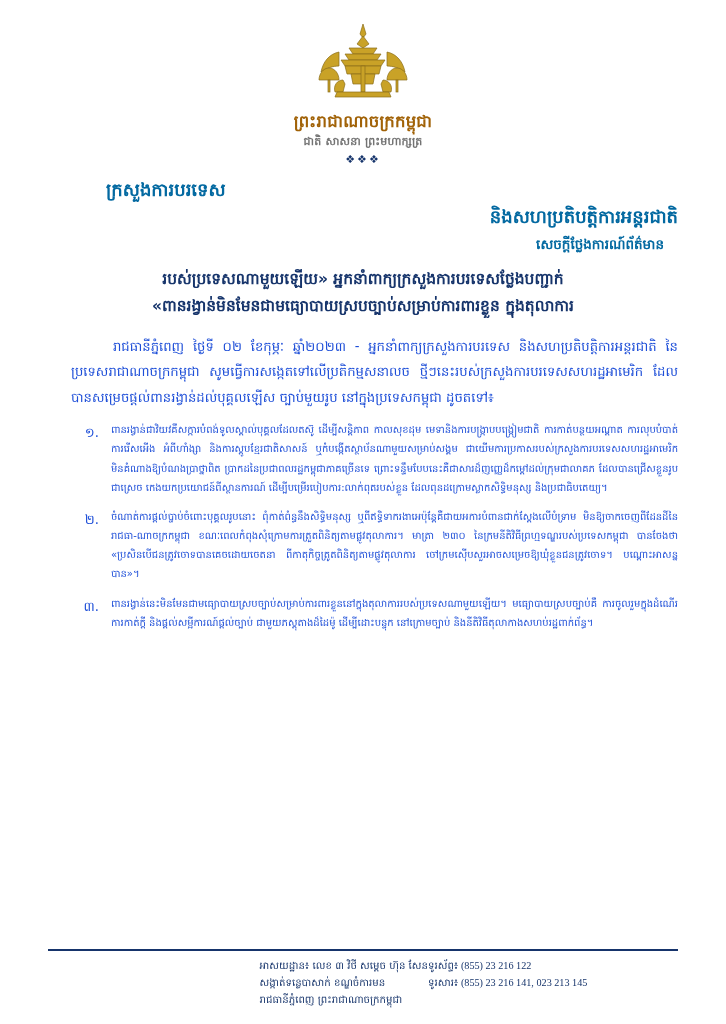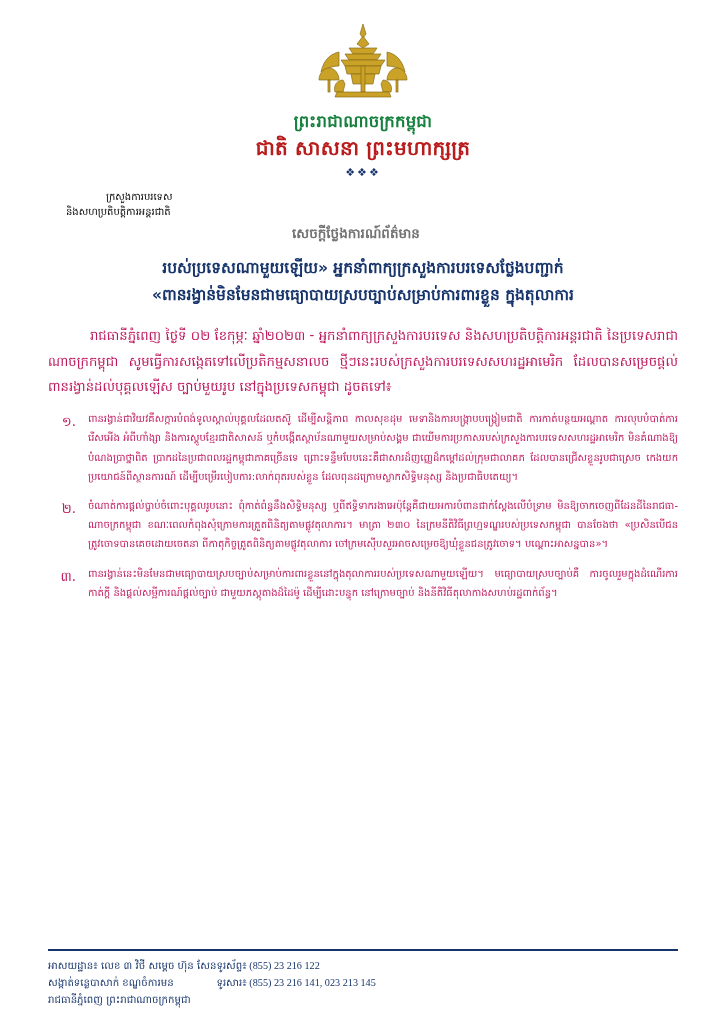--- a/index.html
+++ b/index.html
@@ -37,75 +37,76 @@
   .emblem svg { display: block; }
 
   .national-lines {
     text-align: center;
     margin-top: 6px;
     line-height: 1.45;
   }
   .national-lines .l1 {
     font-size: 16.5px;
     font-weight: bold;
-    color: #15803d;
+    color: #a16207;
     letter-spacing: .2px;
   }
   .national-lines .l2 {
-    font-size: 20px;
-    font-weight: bold;
-    color: #b91c1c;
+    font-size: 11px;
+    font-weight: bold;
+    color: #737373;
     letter-spacing: .2px;
   }
   .flourish {
     text-align: center;
     margin-top: 3px;
     color: #16346b;
     font-size: 11px;
     letter-spacing: 2px;
   }
 
   
   .ministry {
     margin-top: 10px;
     margin-left: 14px;
     line-height: 1.5;
-    font-size: 10px;
-    font-weight: normal;
-    color: #000000;
+    font-size: 18px;
+    font-weight: bold;
+    color: #0369a1;
   }
   .ministry .m1 { margin-left: 44px; }
-  .ministry .m2 { margin-left: 4px; }
+  .ministry .m2 { margin-left: 4px; text-align: right; }
 
   
   .doc-kind {
-    text-align: center;
+    text-align: right;
     font-size: 13.5px;
     font-weight: bold;
     margin-top: 6px;
     margin-right: 14px;
-    color: #737373;
+    color: #0369a1;
   }
   .headline {
     text-align: center;
     font-size: 15.5px;
     font-weight: bold;
     line-height: 1.75;
     margin-top: 10px;
     color: #16346b;
     padding: 0 4px;
   }
 
   
   .body {
     margin-top: 14px;
     font-size: 13.2px;
     line-height: 1.92;
-    color: #be185d;
+    color: #1d4ed8;
     text-align: justify;
+    margin-left: 23px;
   }
   .body p.intro {
     margin: 0;
     text-indent: 42px;
   }
   .items {
     margin-top: 6px;
   }
   .item {
     display: flex;
@@ -135,21 +136,21 @@
     right: 48px;
     bottom: 16px;
   }
   .footer-rule {
     height: 2px;
     background: #16346b;
     margin-bottom: 6px;
   }
   .footer-cols {
     display: flex;
-    justify-content: flex-start;
+    justify-content: flex-end;
     font-size: 10.2px;
     line-height: 1.68;
     color: #16346b;
   }
   .footer-right {
     text-align: left;
     min-width: 250px;
     font-family: Liberation Serif, serif;
   }
   .footer-right .row {

